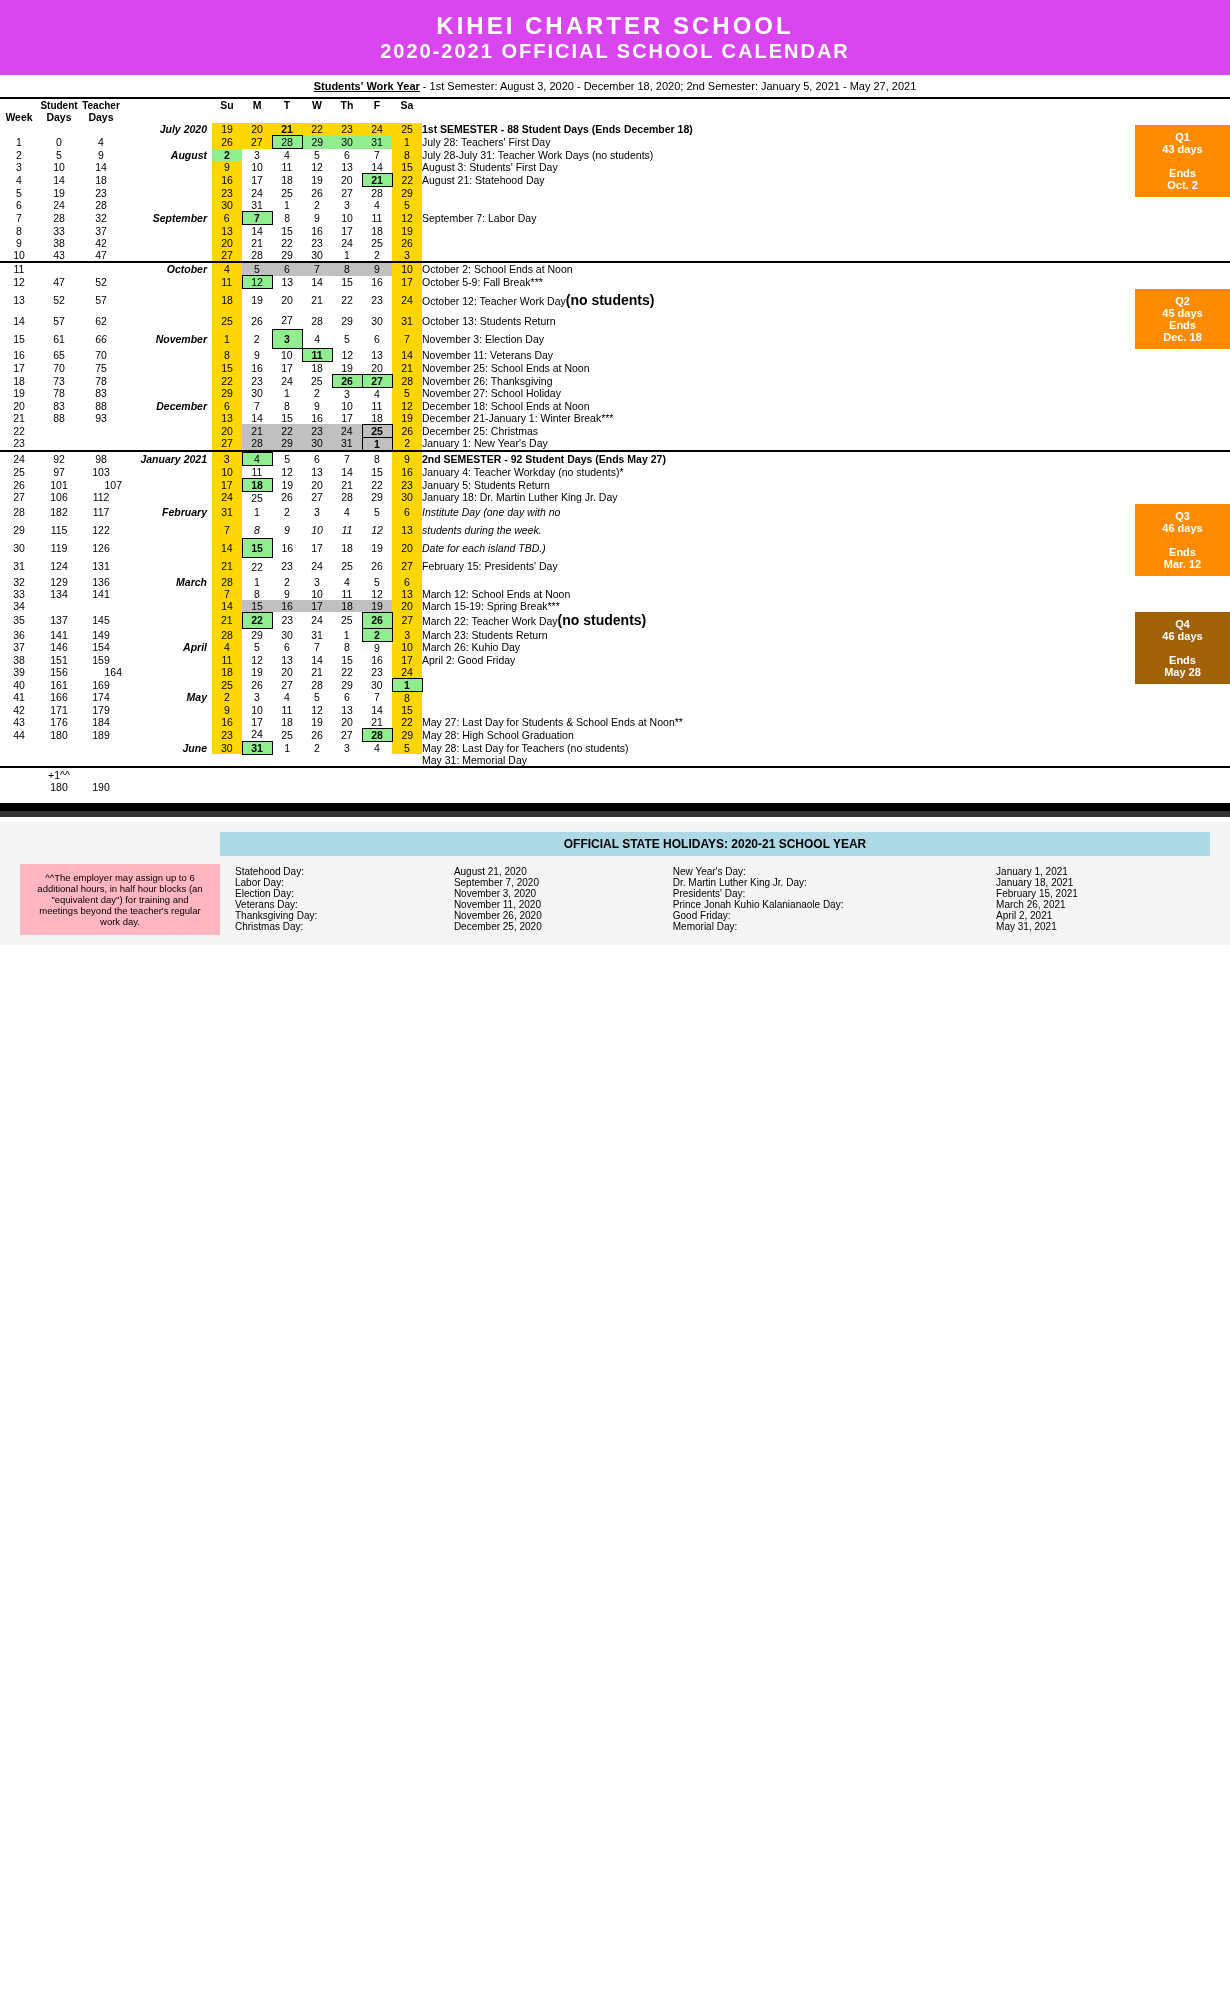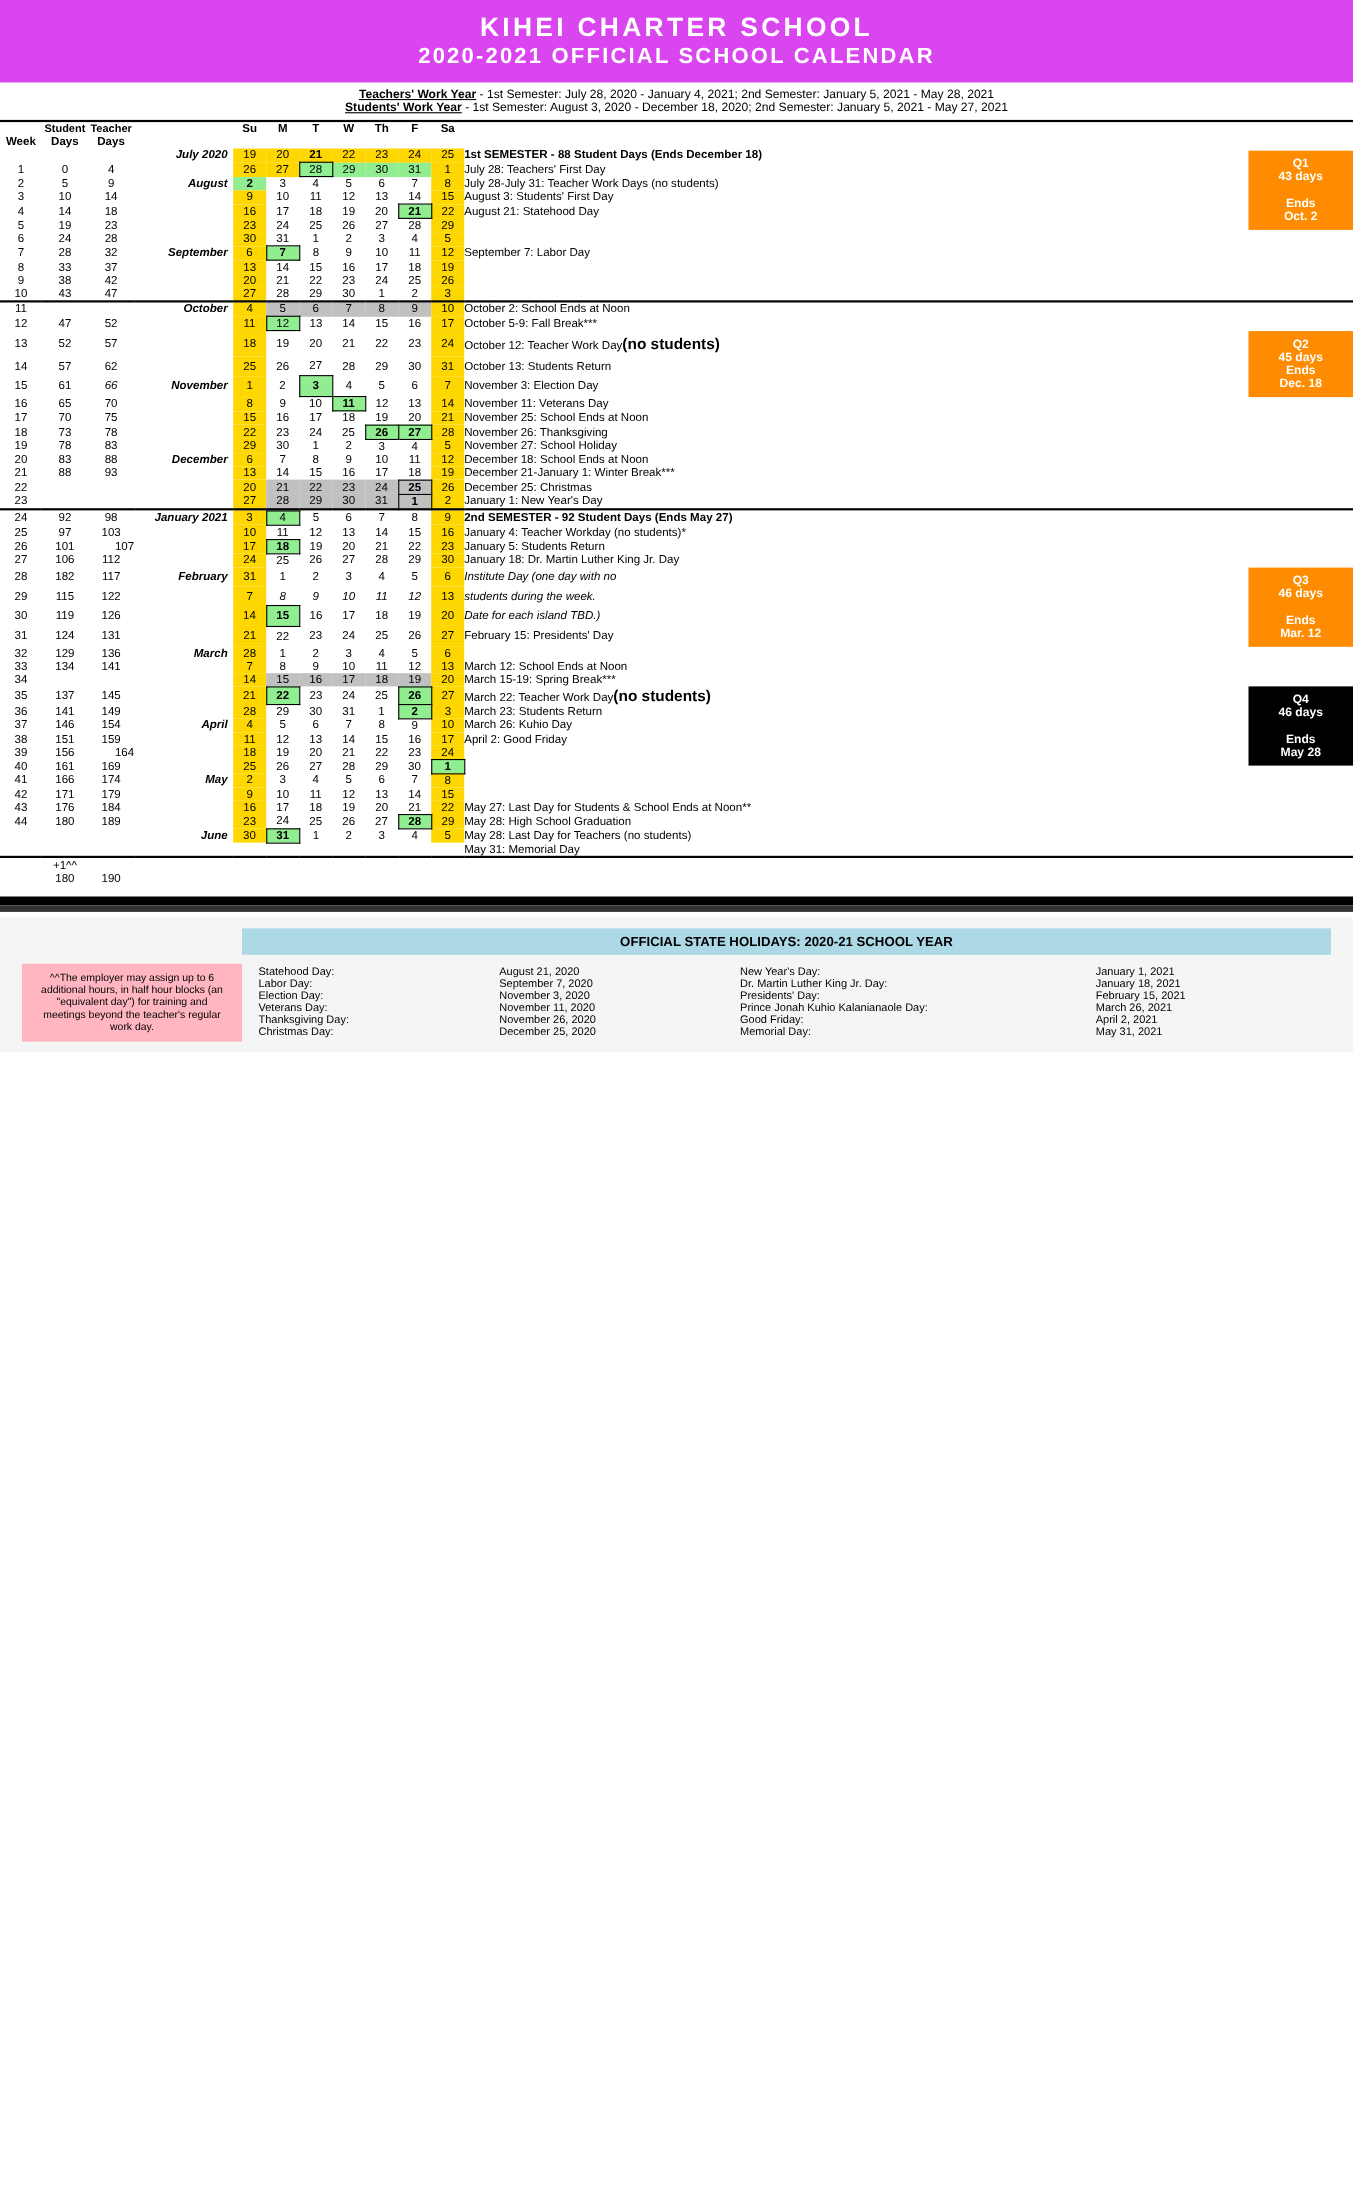--- a/index.html
+++ b/index.html
@@ -10,21 +10,20 @@
 <body>
 
 <div style="width:1230px; background:#fff;">
 
   <div style="background:#d946ef; color:#fff; text-align:center; padding:12px 5px;">
     <div style="font-size:24px; font-weight:bold; letter-spacing:3px;">KIHEI CHARTER SCHOOL</div>
     <div style="font-size:20px; font-weight:bold; letter-spacing:2px;">2020-2021 OFFICIAL SCHOOL CALENDAR</div>
   </div>
 
   <div style="text-align:center; padding:5px 20px; font-size:11px; border-bottom:2px solid #000;">
-    <div><span style="font-weight:bold; text-decoration:underline;">Teachers' Work Year</span> - 1st Semester: July 28, 2020 - January 4, 2021; 2nd Semester: January 5, 2021 - May 28, 2021</div>
     <div><span style="font-weight:bold; text-decoration:underline;">Students' Work Year</span> - 1st Semester: August 3, 2020 - December 18, 2020; 2nd Semester: January 5, 2021 - May 27, 2021</div>
   </div>
 
   <table style="width:100%; border-collapse:collapse; font-size:10.5px;">
     <colgroup>
       <col style="width:38px">
       <col style="width:42px">
       <col style="width:42px">
       <col style="width:90px">
       <col style="width:30px">
@@ -641,21 +640,21 @@
         <td></td>
         <td style="background:#FFD700; text-align:center;">21</td>
         <td style="background:#90EE90; text-align:center; border:1.5px solid #000; font-weight:bold;">22</td>
         <td style="text-align:center;">23</td>
         <td style="text-align:center;">24</td>
         <td style="text-align:center;">25</td>
         <td style="background:#90EE90; text-align:center; border:1.5px solid #000; font-weight:bold;">26</td>
         <td style="background:#FFD700; text-align:center;">27</td>
         <td>March 22: Teacher Work Day<span style="font-size:14px; font-weight:bold;">(no students)</span></td>
         <td rowspan="6" style="vertical-align:top; padding-left:5px;">
-          <div style="background:#000000; color:#fff; text-align:center; font-weight:bold; padding:6px 4px; font-size:11px;">Q4<br>46 days<br><br>Ends<br>May 28</div>
+          <div style="background:#a16207; color:#fff; text-align:center; font-weight:bold; padding:6px 4px; font-size:11px;">Q4<br>46 days<br><br>Ends<br>May 28</div>
         </td>
       </tr>
 
       <tr>
         <td style="text-align:center;">36</td>
         <td style="text-align:center;">141</td>
         <td style="text-align:center;">149</td>
         <td></td>
         <td style="background:#FFD700; text-align:center;">28</td>
         <td style="text-align:center;">29</td>

